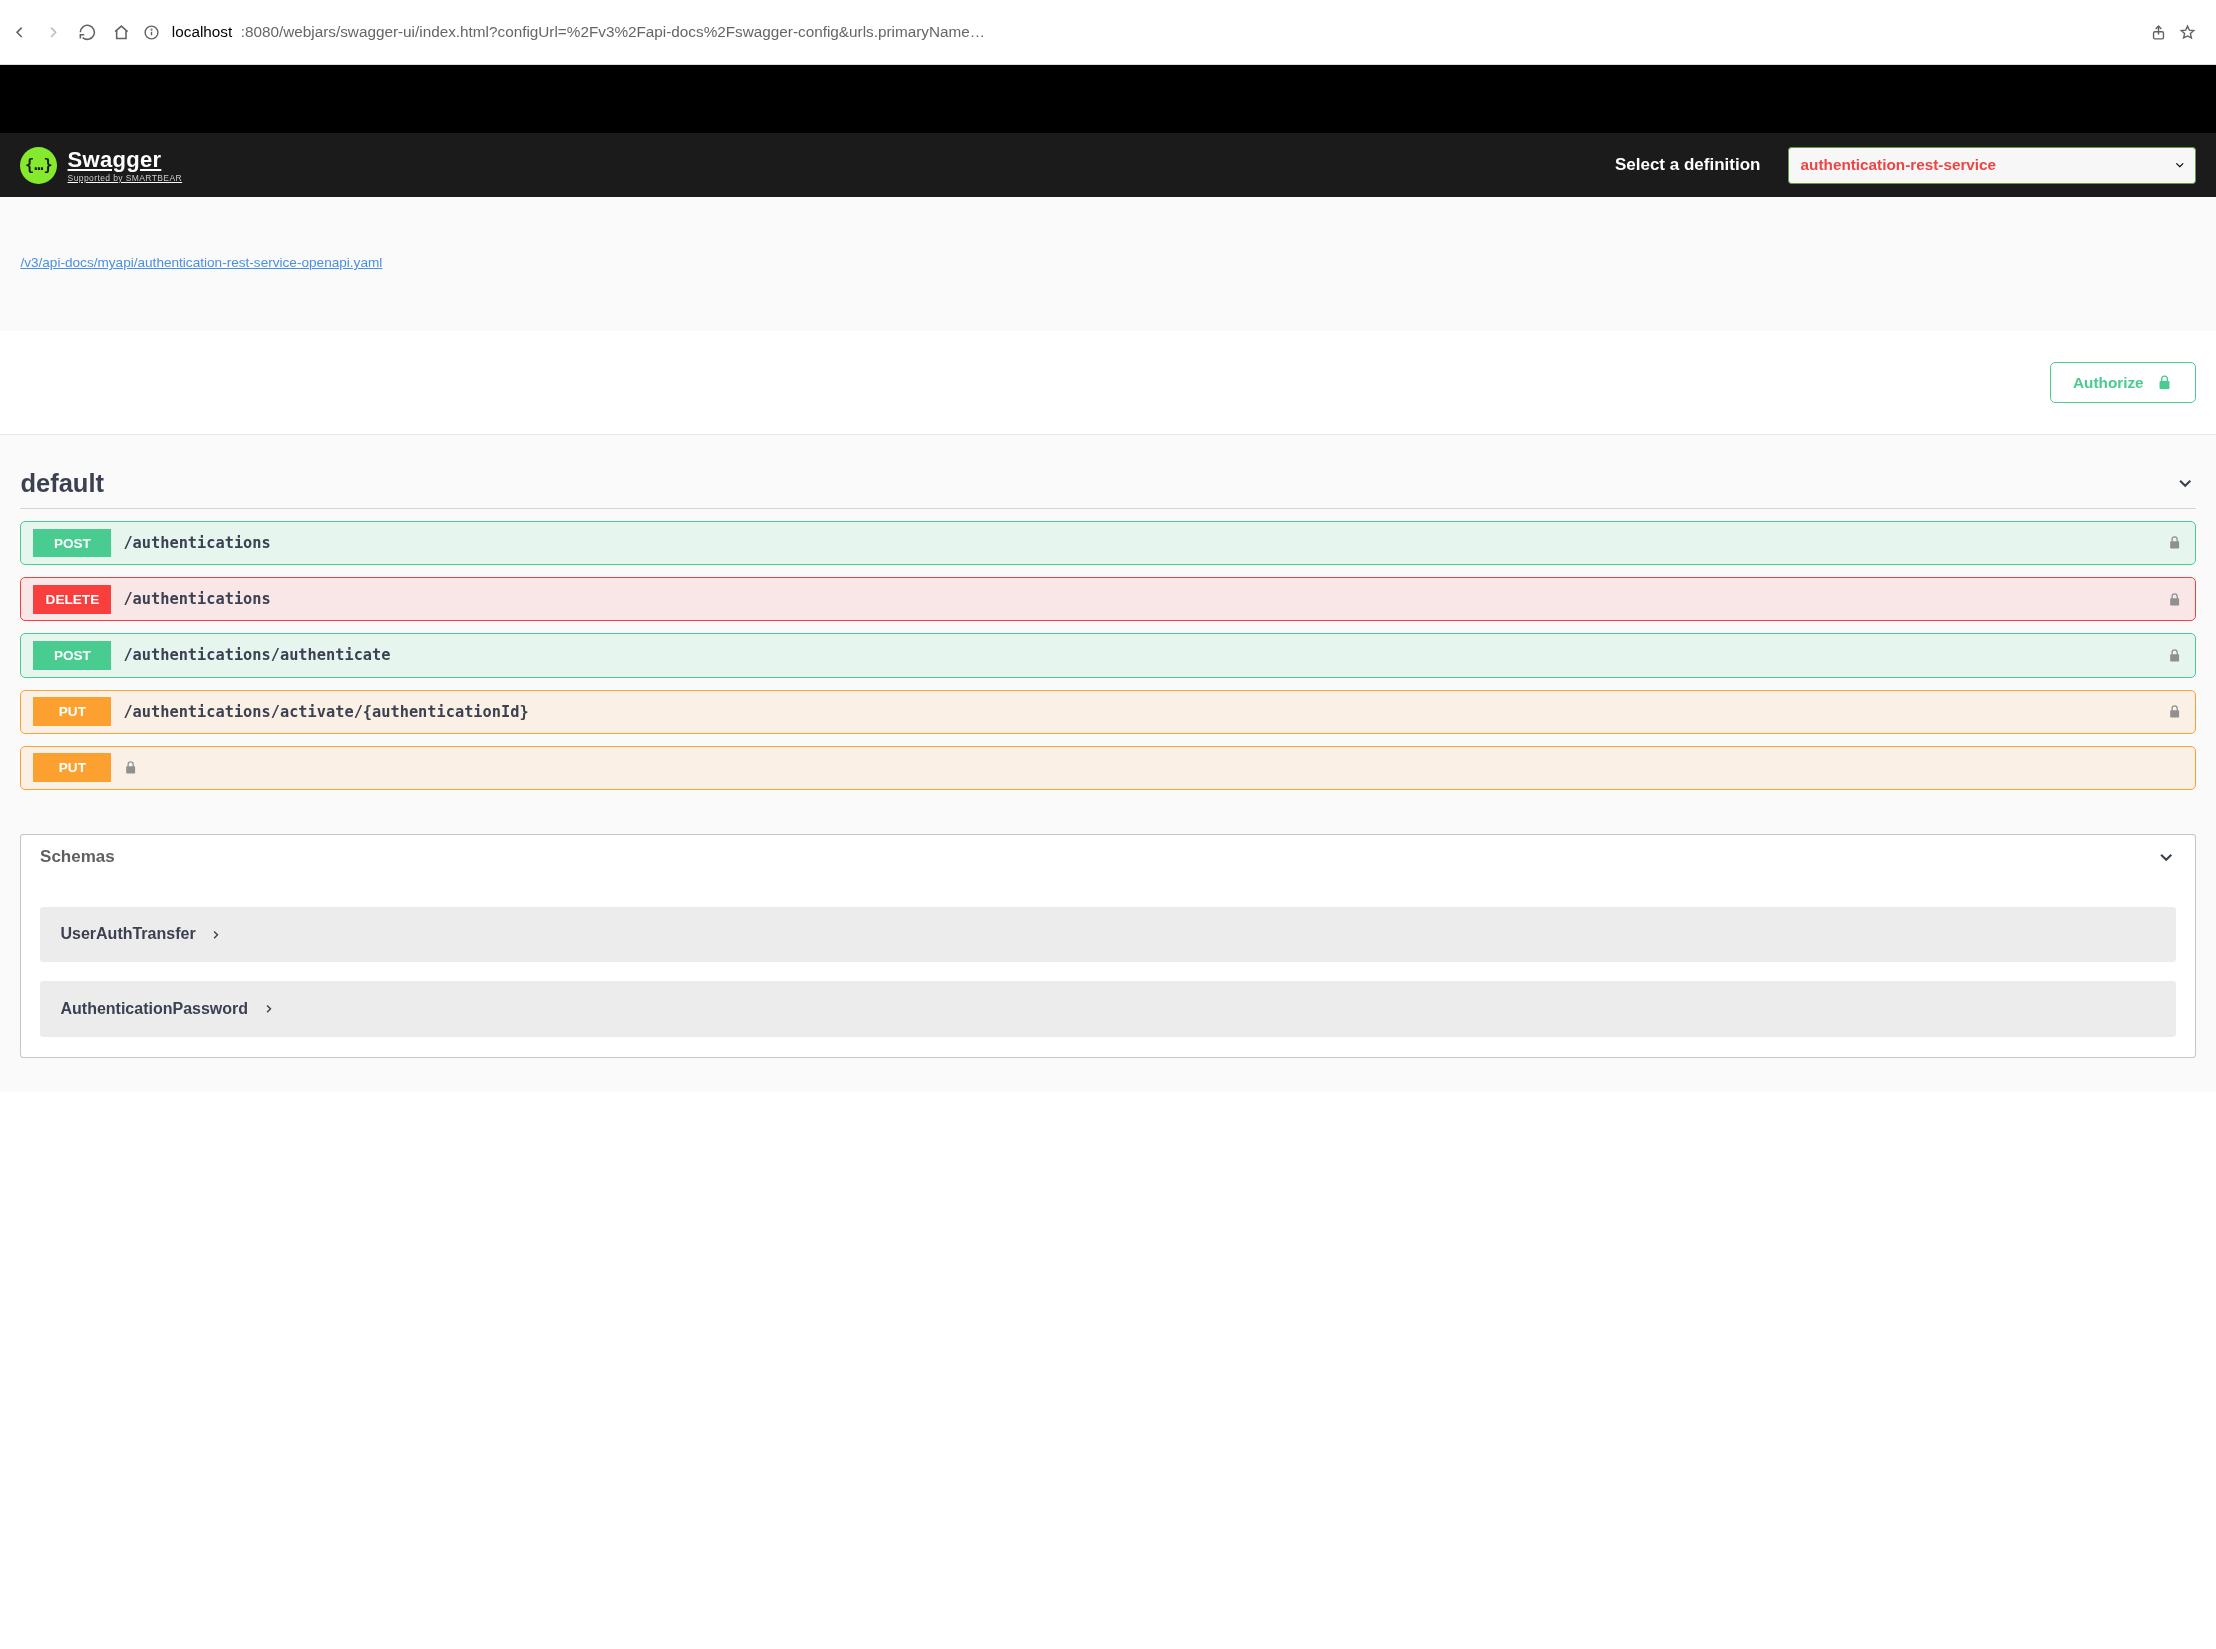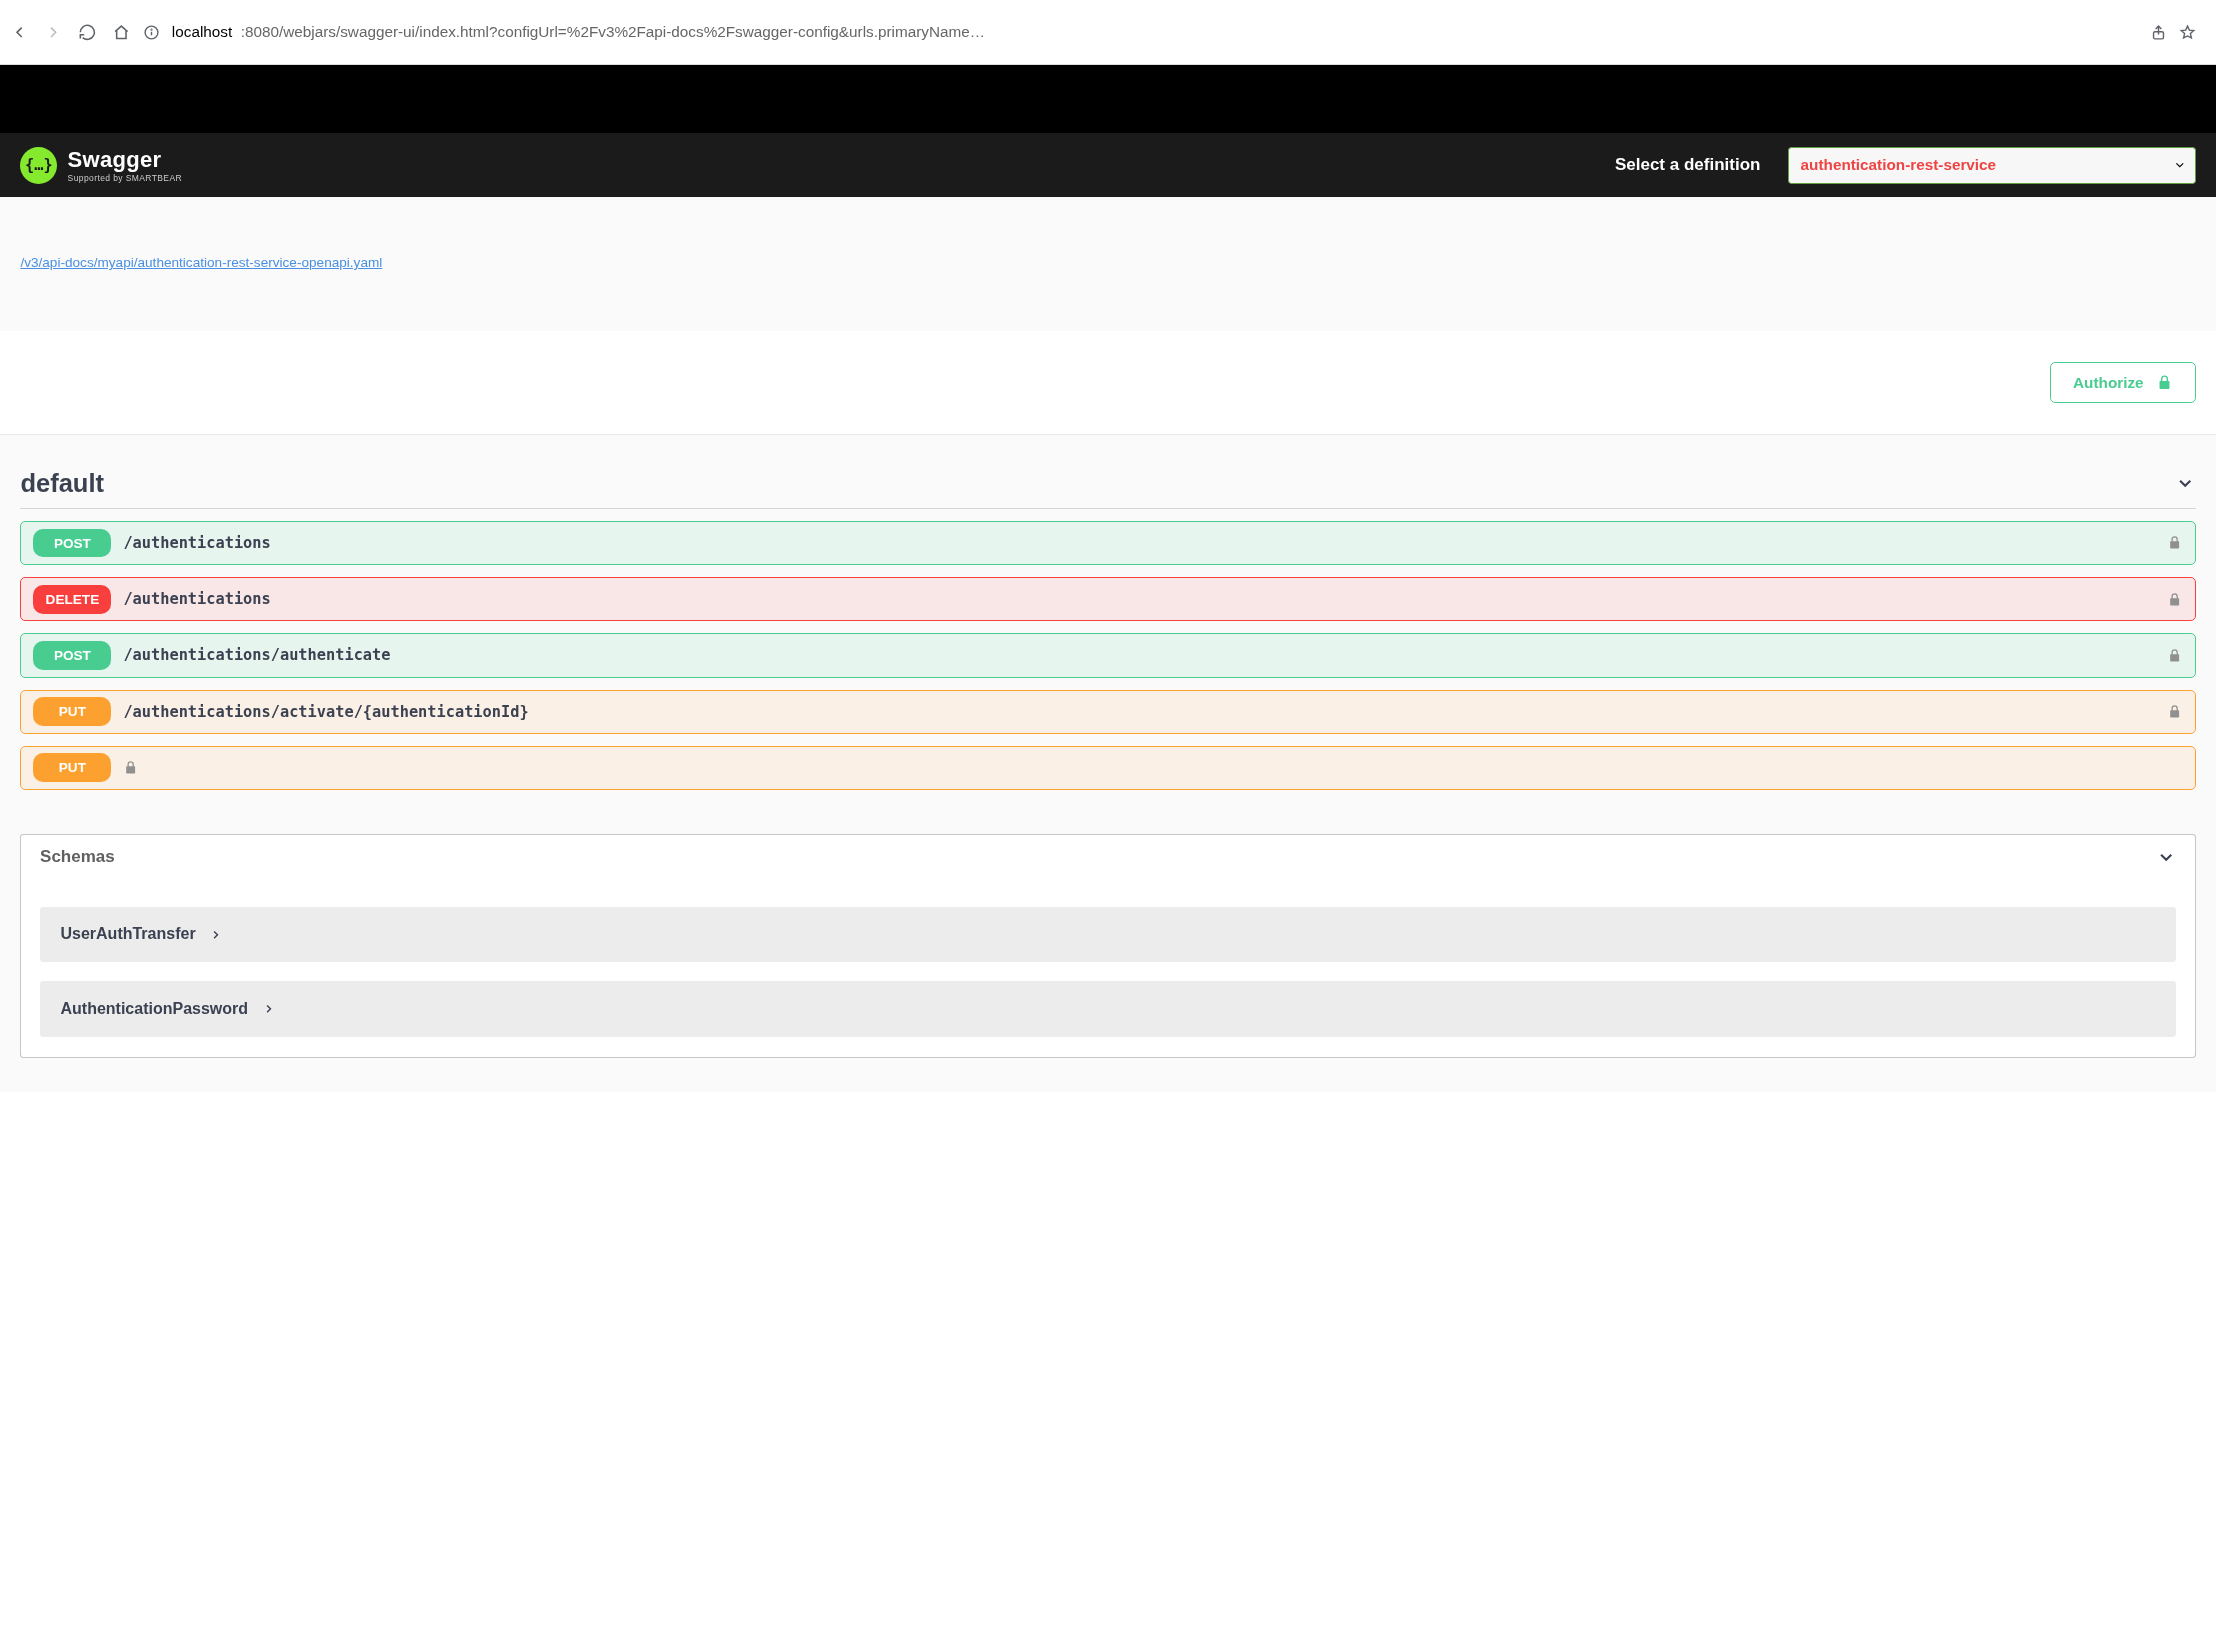--- a/index.html
+++ b/index.html
@@ -14,21 +14,21 @@
 .url-path { color: #666; text-overflow: ellipsis; overflow: hidden; }
 .right-icons { display: flex; gap: 12px; align-items: center; padding-right: 10.2px; }
 
 
 .black-band { background: #000; height: 68px; }
 
 
 .topbar { background: #1b1b1b; display: flex; align-items: center; padding: 13.6px 20.4px; gap: 17px; }
 .logo-wrap { display: flex; align-items: center; gap: 10.2px; }
 .logo-badge { width: 37px; height: 37px; border-radius: 50%; background: #85ea2d; display: flex; align-items: center; justify-content: center; color: #1b1b1b; font-family: monospace; font-weight: 700; font-size: 15.3px; }
-.logo-text { color: #fff; }
+.logo-text { color: #fff; text-decoration: underline; }
 .swagger-name { font-size: 22px; font-weight: 600; letter-spacing: 0.3px; }
 .swagger-sub { font-size: 8.5px; color: #ccc; letter-spacing: 0.4px; }
 .topbar-spacer { flex: 1; }
 .select-label { color: #fff; font-weight: 700; font-size: 17px; margin-right: 10.2px; }
 .definition-select { border: 1.7px solid #62a03f; background: #f7f7f7; padding: 8.5px 31px 8.5px 12px; font-size: 15.3px; font-weight: 700; color: #ef4444; min-width: 408px; position: relative; border-radius: 3.4px; }
 .definition-select .chev { position: absolute; right: 8.5px; top: 50%; transform: translateY(-50%); }
 
 
 .api-header { background: #fafafa; padding: 48px 20.4px 61px 20.4px; }
 .api-title-row { display: flex; align-items: center; gap: 10.2px; flex-wrap: wrap; }
@@ -42,21 +42,21 @@
 .authorize-btn { border: 1.7px solid #49cc90; color: #49cc90; background: #fff; border-radius: 5.1px; padding: 10.2px 22px; font-size: 15.3px; font-weight: 700; display: inline-flex; align-items: center; gap: 12px; cursor: pointer; }
 
 
 .content { padding: 0 20.4px 34px 20.4px; background: #fafafa; border-top: 0.8px solid #e8e8e8; }
 .tag-section { padding-top: 34px; }
 .tag-header { display: flex; align-items: center; justify-content: space-between; padding-bottom: 10.2px; border-bottom: 0.8px solid rgba(59,65,81,0.2); cursor: pointer; }
 .tag-name { font-size: 25.5px; font-weight: 700; color: #3b4151; }
 
 
 .opblock { border-radius: 5.1px; margin-top: 12px; display: flex; align-items: center; padding: 6.8px 12px; gap: 12px; border: 0.8px solid; }
-.opblock .method { color: #fff; font-weight: 700; font-size: 13.6px; padding: 6.8px 0; width: 78px; text-align: center; border-radius: 10px; }
+.opblock .method { color: #fff; font-weight: 700; font-size: 13.6px; padding: 6.8px 0; width: 78px; text-align: center; border-radius: 0; }
 .opblock .path { font-family: ui-monospace, SFMono-Regular, Menlo, Consolas, monospace; font-size: 15.3px; font-weight: 600; color: #3b4151; flex: 1; }
 .opblock .lock { color: #909090; }
 
 .opblock.post { background: rgba(73,204,144,.1); border-color: #49cc90; }
 .opblock.post .method { background: #49cc90; }
 .opblock.delete { background: rgba(249,62,62,.1); border-color: #f93e3e; }
 .opblock.delete .method { background: #f93e3e; }
 .opblock.put { background: rgba(252,161,48,.1); border-color: #fca130; }
 .opblock.put .method { background: #fca130; }
 

